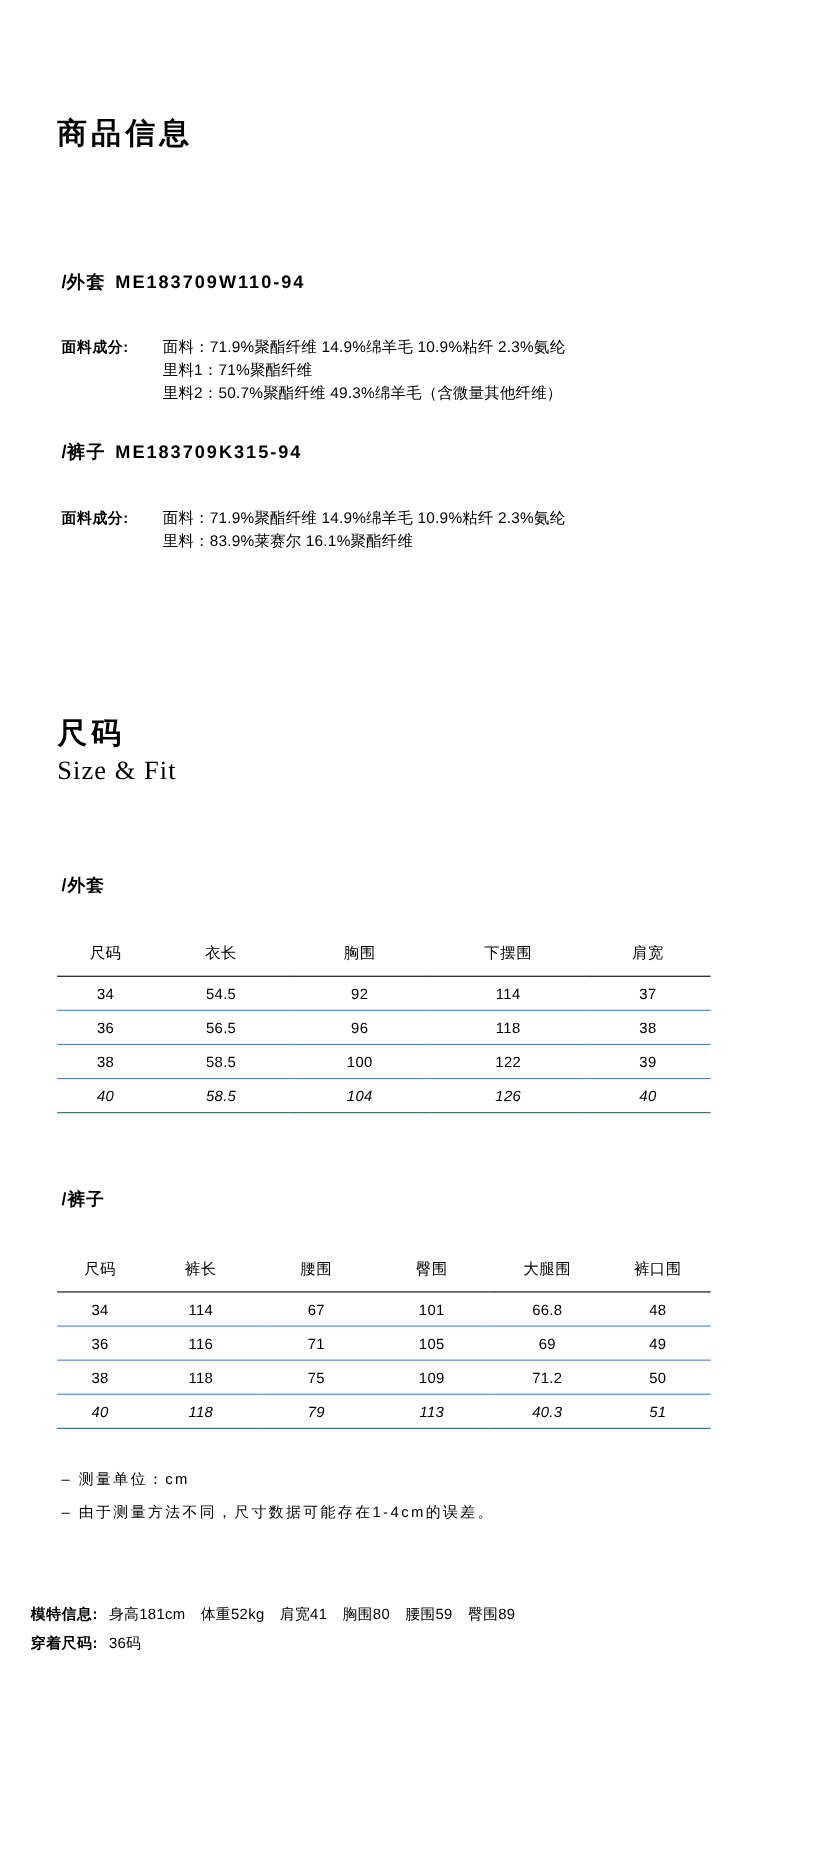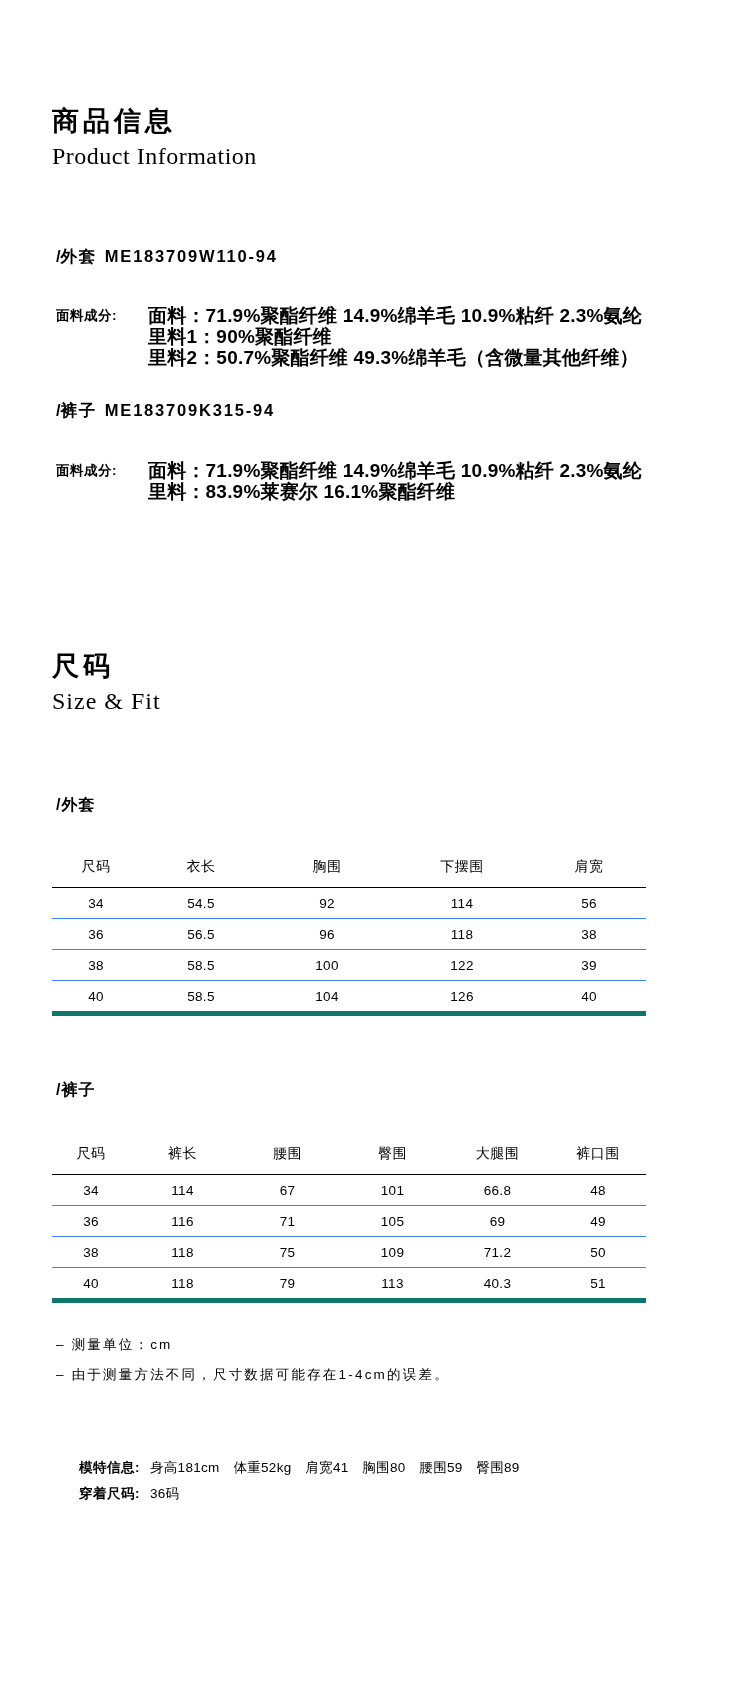--- a/index.html
+++ b/index.html
@@ -72,24 +72,23 @@
   }
   .spec-label {
     font-size: 13.5px;
     font-weight: bold;
     letter-spacing: 0.5px;
     width: 92px;
     flex: 0 0 92px;
     line-height: 21px;
   }
   .spec-lines {
-    font-size: 19px;
+    font-size: 14px;
     line-height: 21px;
     letter-spacing: 0.2px;
-    font-weight: bold;
   }
   .spec-lines div {
     white-space: nowrap;
   }
 
   
   .sub-title {
     font-size: 16px;
     font-weight: bold;
     letter-spacing: 1px;
@@ -115,66 +114,66 @@
   table.size-table td {
     text-align: center;
     padding: 8px 0 7px 0;
     font-size: 13.5px;
     letter-spacing: 0.3px;
   }
   table.size-table tbody tr {
     border-bottom: 1px solid #3b82f6;
   }
   table.size-table tbody tr:last-child {
-    border-bottom: 5px solid #0f766e;
+    border-bottom: 1px solid #0f766e;
+    font-style: italic;
   }
 
   .notes {
     margin-left: 56px;
     font-size: 13.5px;
     letter-spacing: 2.2px;
     line-height: 30px;
   }
 
   .model-info {
-    margin-left: 79px;
+    margin-left: 28px;
     font-size: 13.5px;
     line-height: 26px;
     letter-spacing: 0.3px;
   }
   .model-info .mi-label {
     font-weight: bold;
     letter-spacing: 0.5px;
   }
   .model-info .mi-val {
     margin-left: 10px;
   }
 </style>
 </head>
 <body>
 
 <div class="page">
 
   <div class="section" style="top:105px;">
     <div class="heading-cn">商品信息</div>
-    <div class="heading-en">Product Information</div>
   </div>
 
   <div class="section" style="top:246px;">
     <div class="item-title">
       <span class="slash">/</span><span>外套</span><span class="code">ME183709W110-94</span>
     </div>
   </div>
 
   <div class="section" style="top:305px;">
     <div class="spec-block">
       <div class="spec-label">面料成分:</div>
       <div class="spec-lines">
         <div>面料：71.9%聚酯纤维 14.9%绵羊毛 10.9%粘纤 2.3%氨纶</div>
-        <div>里料1：90%聚酯纤维</div>
+        <div>里料1：71%聚酯纤维</div>
         <div>里料2：50.7%聚酯纤维 49.3%绵羊毛（含微量其他纤维）</div>
       </div>
     </div>
   </div>
 
   <div class="section" style="top:400px;">
     <div class="item-title">
       <span class="slash">/</span><span>裤子</span><span class="code">ME183709K315-94</span>
     </div>
   </div>
@@ -208,21 +207,21 @@
           <th style="width:140px">下摆围</th>
           <th style="width:114px">肩宽</th>
         </tr>
       </thead>
       <tbody>
         <tr>
           <td>34</td>
           <td>54.5</td>
           <td>92</td>
           <td>114</td>
-          <td>56</td>
+          <td>37</td>
         </tr>
         <tr>
           <td>36</td>
           <td>56.5</td>
           <td>96</td>
           <td>118</td>
           <td>38</td>
         </tr>
         <tr>
           <td>38</td>

